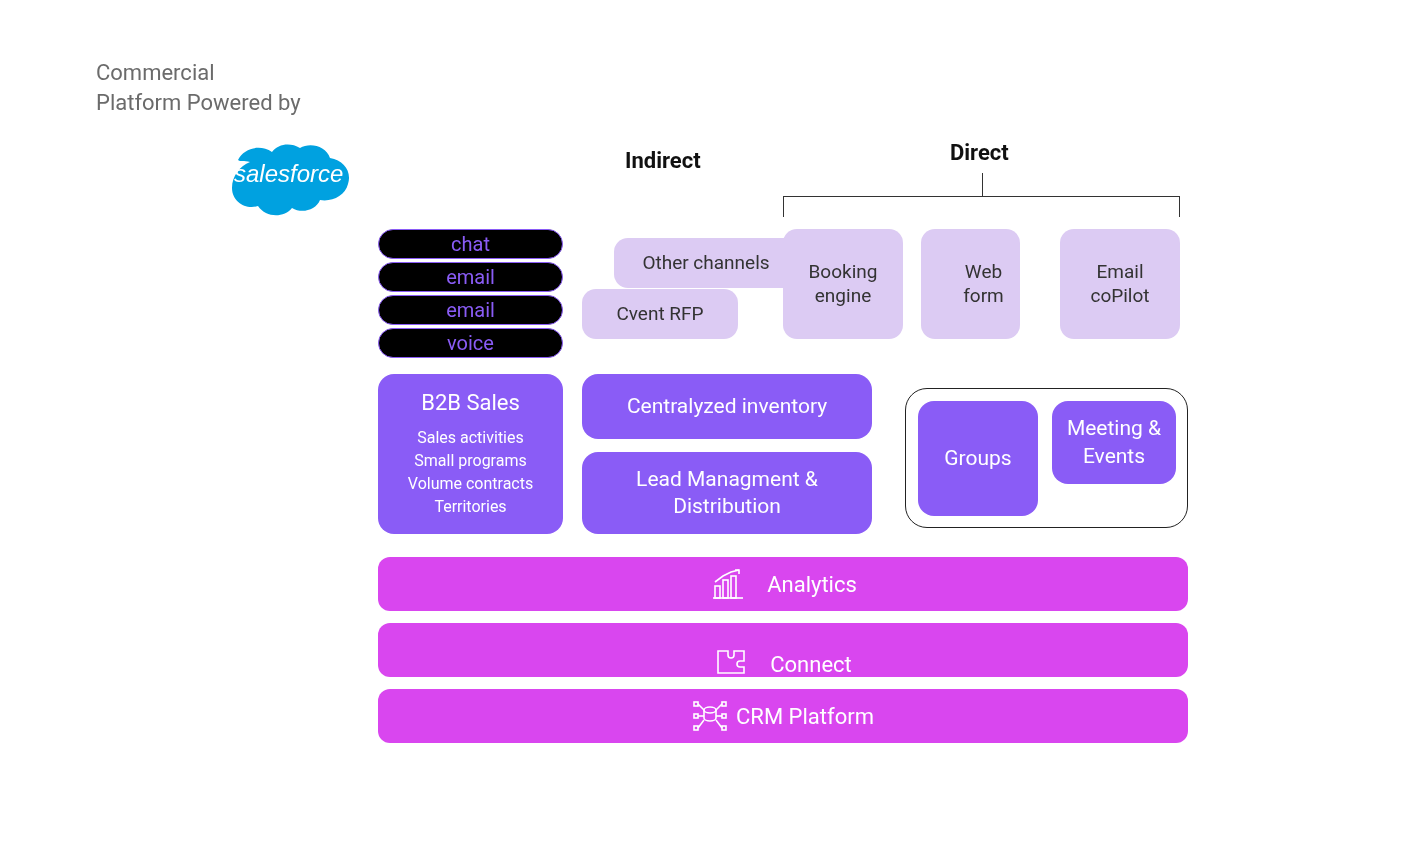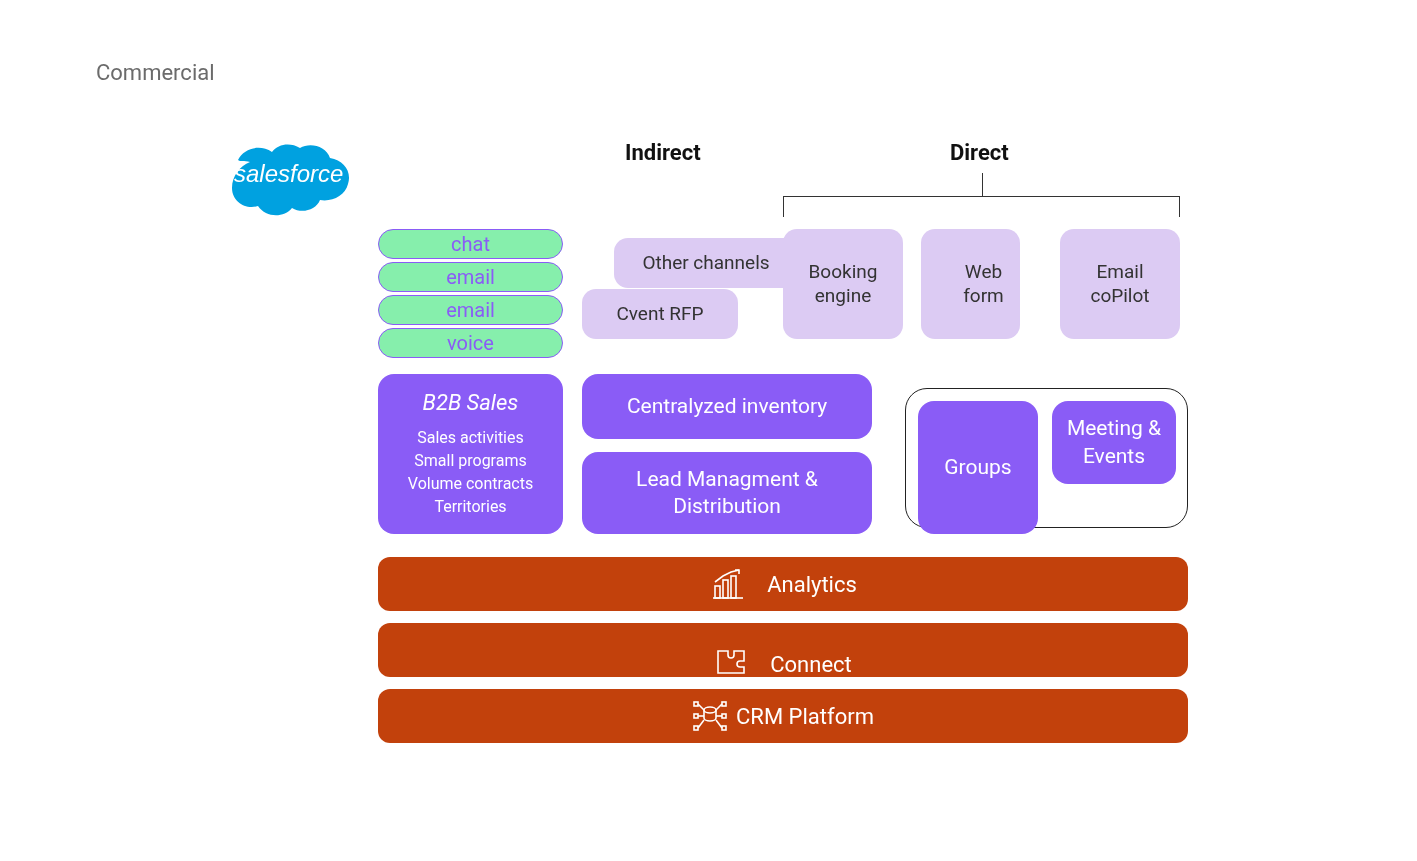--- a/index.html
+++ b/index.html
@@ -70,21 +70,21 @@
     position: absolute;
     border: 1.5px solid #8A5CF6;
     border-radius: 999px;
     color: #8A5CF6;
     font-size: 20px;
     text-align: center;
     padding: 3px 0;
     width: 185px;
     height: 30px;
     line-height: 22px;
-    background: #86efac;
+    background: #000000;
   }
   .light-box {
     position: absolute;
     background: #DCCBF3;
     color: #333;
     border-radius: 14px;
     display: flex;
     align-items: center;
     justify-content: center;
     text-align: center;
@@ -102,63 +102,63 @@
     align-items: center;
     justify-content: center;
     text-align: center;
     font-size: 21px;
     line-height: 1.3;
     padding: 10px 14px;
   }
   .mid-box .title {
     font-size: 22px;
     margin-bottom: 8px;
-    font-style: italic;
   }
   .mid-box .sub {
     font-size: 16px;
     line-height: 1.45;
     font-weight: 400;
   }
   .group-frame {
     position: absolute;
     border: 1.5px solid #222;
     border-radius: 22px;
   }
   .dark-bar {
     position: absolute;
-    background: #c2410c;
+    background: #d946ef;
     color: #fff;
     border-radius: 12px;
     height: 54px;
     display: flex;
     align-items: center;
     justify-content: center;
     gap: 22px;
     font-size: 22px;
   }
   .dark-bar svg { flex-shrink: 0; }
 </style>
 </head>
 <body>
 
 <div class="canvas">
 
   <div class="header-text">
     <span>Commercial</span><br>
+    <span>Platform Powered by</span>
   </div>
 
   <div class="salesforce-logo">
     <svg width="160" height="110" viewBox="0 0 160 110">
       <path class="salesforce-cloud" d="M38 30c6-12 22-16 34-8 6-8 18-10 28-4 10-6 26-2 30 10 14 2 22 14 18 26-3 12-16 18-28 16-4 10-18 14-28 8-8 10-26 10-34-2-12 4-26-4-26-18 0-12 8-22 18-26-6-2-10 0-12-2z"></path>
       <text class="salesforce-text" x="34" y="52">salesforce</text>
     </svg>
   </div>
 
-  <div class="col-label" style="left:625px; top:140px;">Indirect</div>
+  <div class="col-label" style="left:625px; top:148px;">Indirect</div>
   <div class="col-label" style="left:950px; top:140px;">Direct</div>
 
   <div class="bracket" style="left:783px; top:196px; width:397px;">
     <div class="stem"></div>
   </div>
 
   <div class="pill" style="left:378px; top:229px;">chat</div>
   <div class="pill" style="left:378px; top:262px;">email</div>
   <div class="pill" style="left:378px; top:295px;">email</div>
   <div class="pill" style="left:378px; top:328px;">voice</div>
@@ -178,21 +178,21 @@
       <div>Volume contracts</div>
       <div>Territories</div>
     </div>
   </div>
 
   <div class="mid-box" style="left:582px; top:374px; width:290px; height:65px;">Centralyzed inventory</div>
 
   <div class="mid-box" style="left:582px; top:452px; width:290px; height:82px;">Lead Managment &amp; Distribution</div>
 
   <div class="group-frame" style="left:905px; top:388px; width:283px; height:140px;"></div>
-  <div class="mid-box" style="left:918px; top:401px; width:120px; height:133px;">Groups</div>
+  <div class="mid-box" style="left:918px; top:401px; width:120px; height:115px;">Groups</div>
   <div class="mid-box" style="left:1052px; top:401px; width:124px; height:83px;">Meeting &amp; Events</div>
 
   <div class="dark-bar" style="left:378px; top:557px; width:810px;">
     <svg width="36" height="32" viewBox="0 0 36 32" fill="none" stroke="#fff" stroke-width="1.6">
       <line x1="4" y1="30" x2="34" y2="30"></line>
       <rect x="6" y="18" width="5" height="12"></rect>
       <rect x="14" y="12" width="5" height="18"></rect>
       <rect x="22" y="8" width="5" height="22"></rect>
       <path d="M6 14 L14 8 L22 4 L30 2"></path>
       <polyline points="26,2 30,2 30,6"></polyline>

